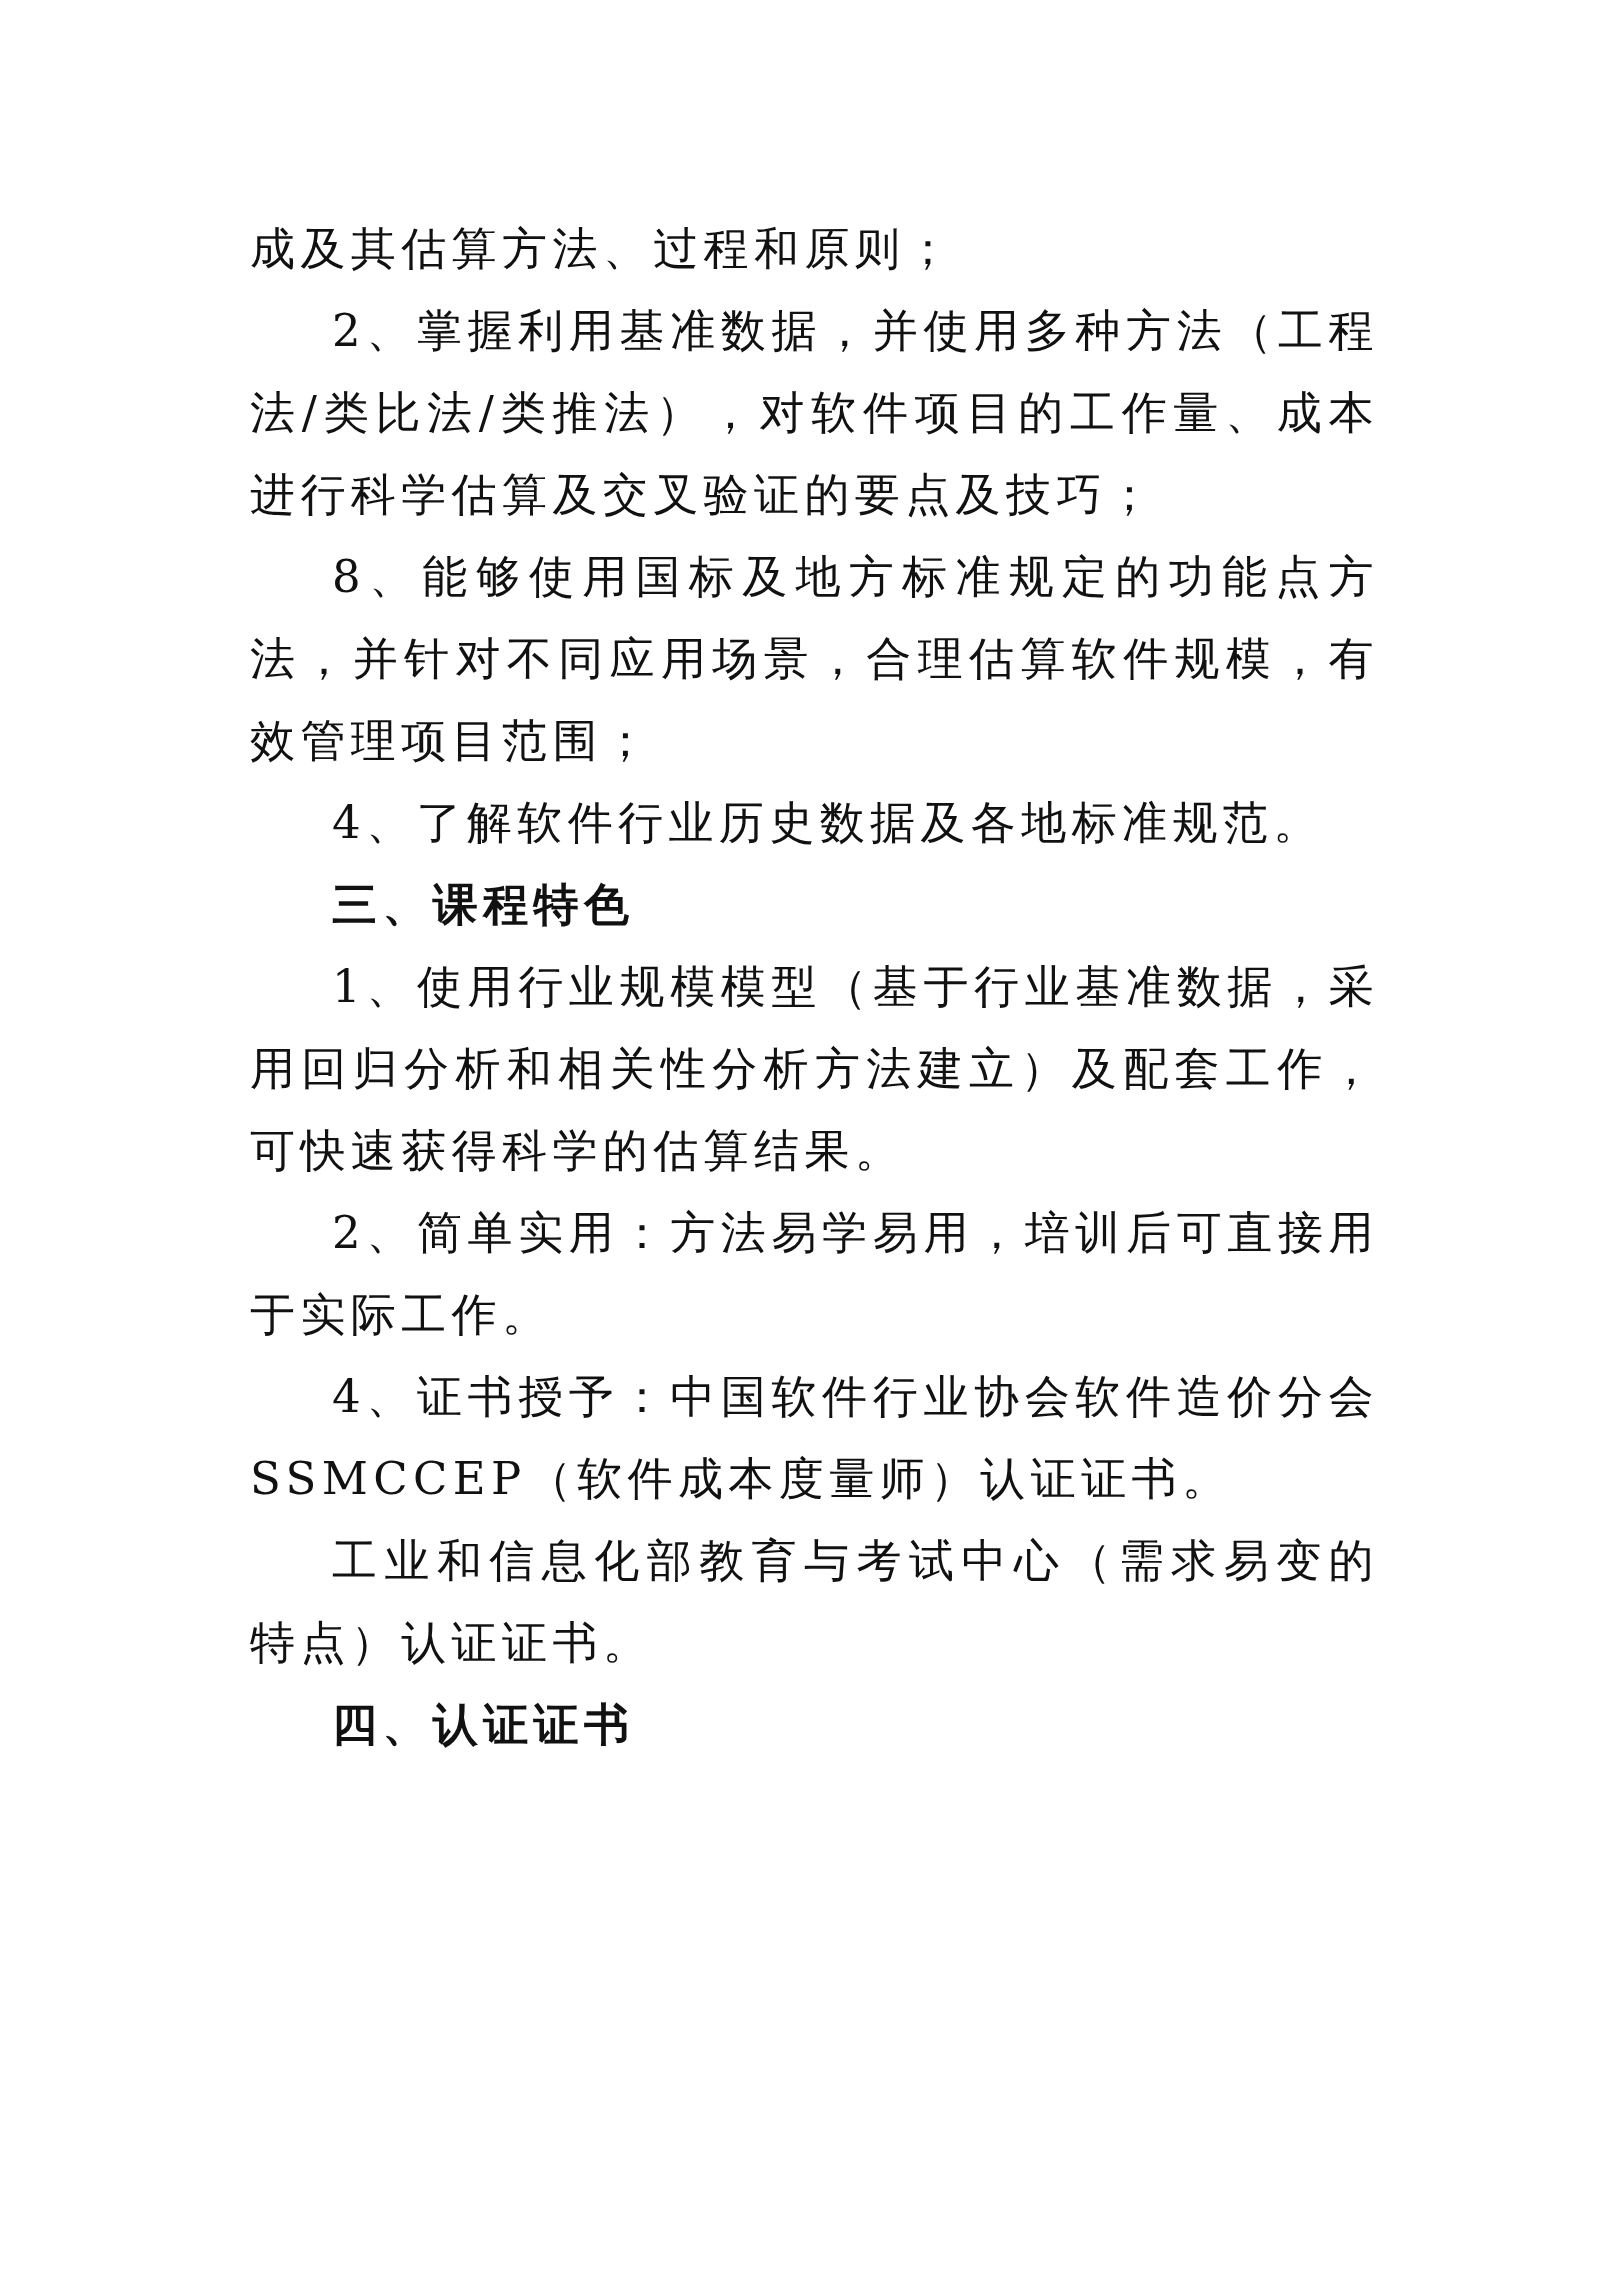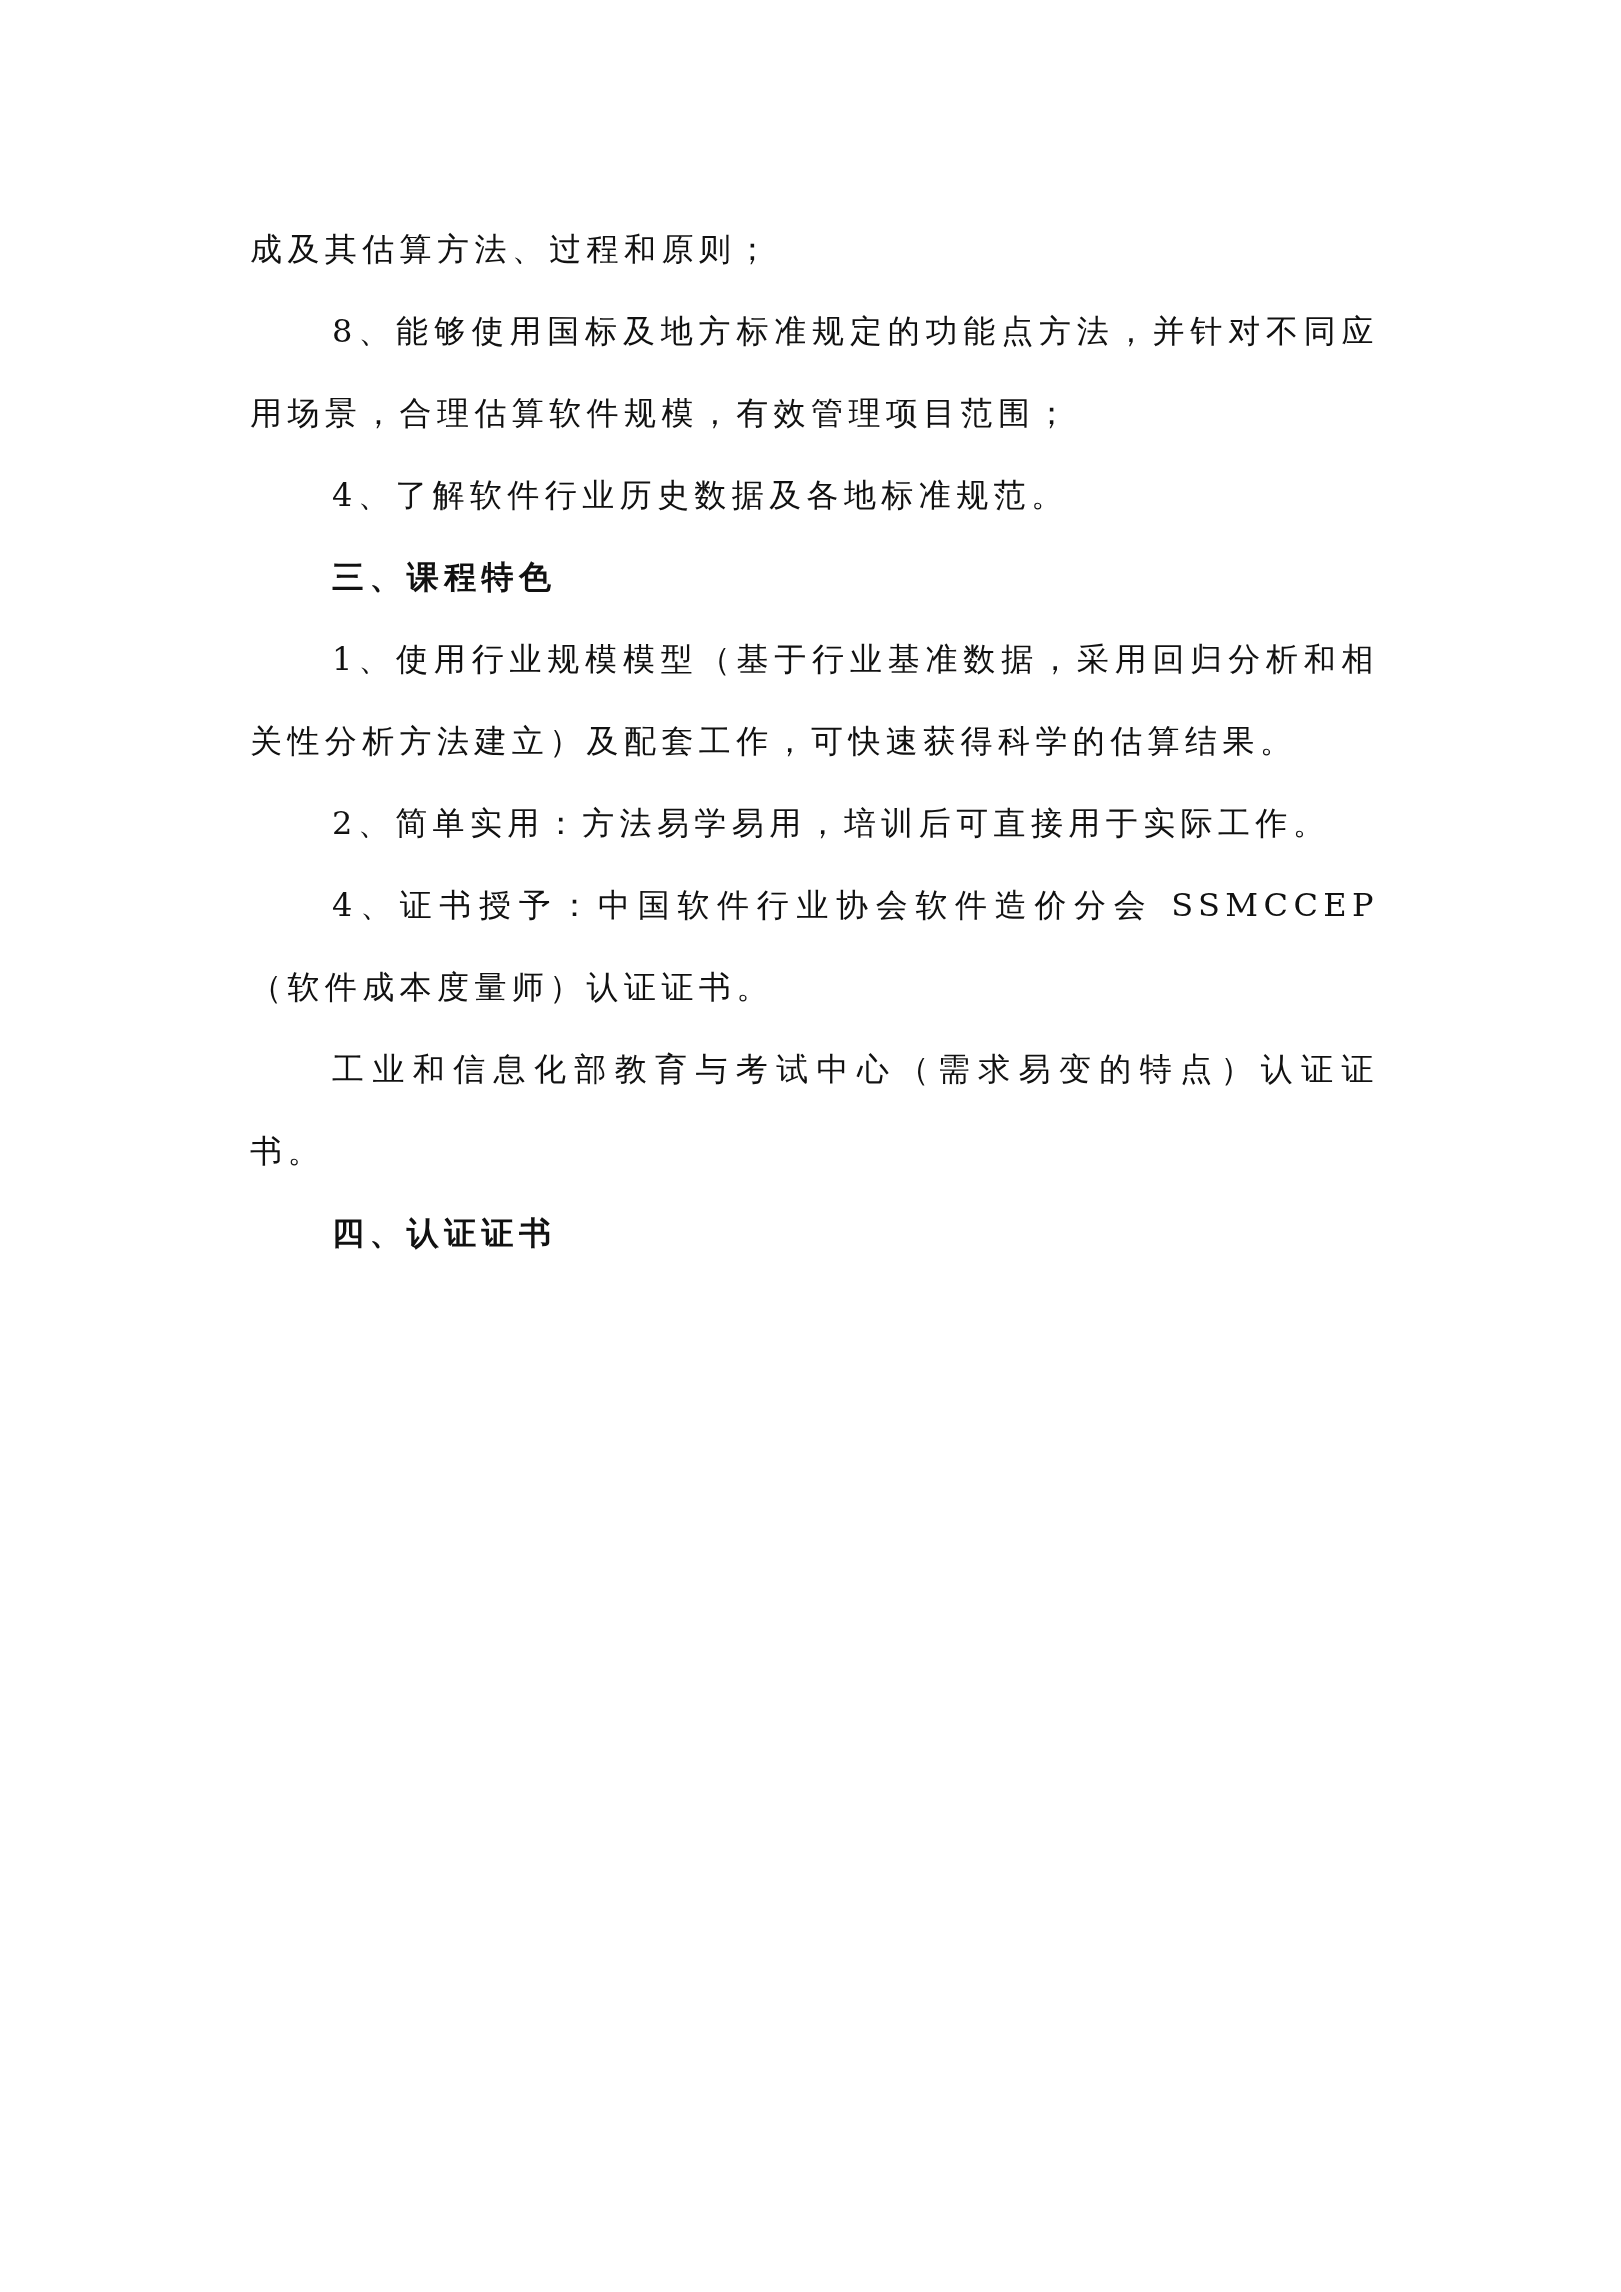--- a/index.html
+++ b/index.html
@@ -1,31 +1,32 @@
 <!DOCTYPE html>
 <html><head>
 <meta charset="utf-8">
 <style>
   html, body { margin: 0; padding: 0; background: #ffffff; }
   body { width: 1621px; height: 2293px; position: relative; overflow: hidden; }
   .page {
     position: absolute; left: 250px; top: 208px; width: 1129px;
     font-family: "DejaVu Serif", "Liberation Serif", serif;
-    font-size: 32px; line-height: 82px; color: #111;
+    font-size: 45px; line-height: 82px; color: #111;
     letter-spacing: 5.4px; text-align: justify;
   }
   .page p { margin: 0; }
   .indent { text-indent: 82px; }
   .heading { text-indent: 82px; font-family: Liberation Serif, serif; font-weight: bold; }
 </style>
 </head>
 <body>
 
 <div class="page">
   <p>成及其估算方法、过程和原则；</p>
+  <p class="indent">2、掌握利用基准数据，并使用多种方法（工程法/类比法/类推法），对软件项目的工作量、成本进行科学估算及交叉验证的要点及技巧；</p>
   <p class="indent">8、能够使用国标及地方标准规定的功能点方法，并针对不同应用场景，合理估算软件规模，有效管理项目范围；</p>
   <p class="indent">4、了解软件行业历史数据及各地标准规范。</p>
   <p class="heading">三、课程特色</p>
   <p class="indent">1、使用行业规模模型（基于行业基准数据，采用回归分析和相关性分析方法建立）及配套工作，可快速获得科学的估算结果。</p>
   <p class="indent">2、简单实用：方法易学易用，培训后可直接用于实际工作。</p>
   <p class="indent">4、证书授予：中国软件行业协会软件造价分会 SSMCCEP（软件成本度量师）认证证书。</p>
   <p class="indent">工业和信息化部教育与考试中心（需求易变的特点）认证证书。</p>
   <p class="heading">四、认证证书</p>
 </div>
 

